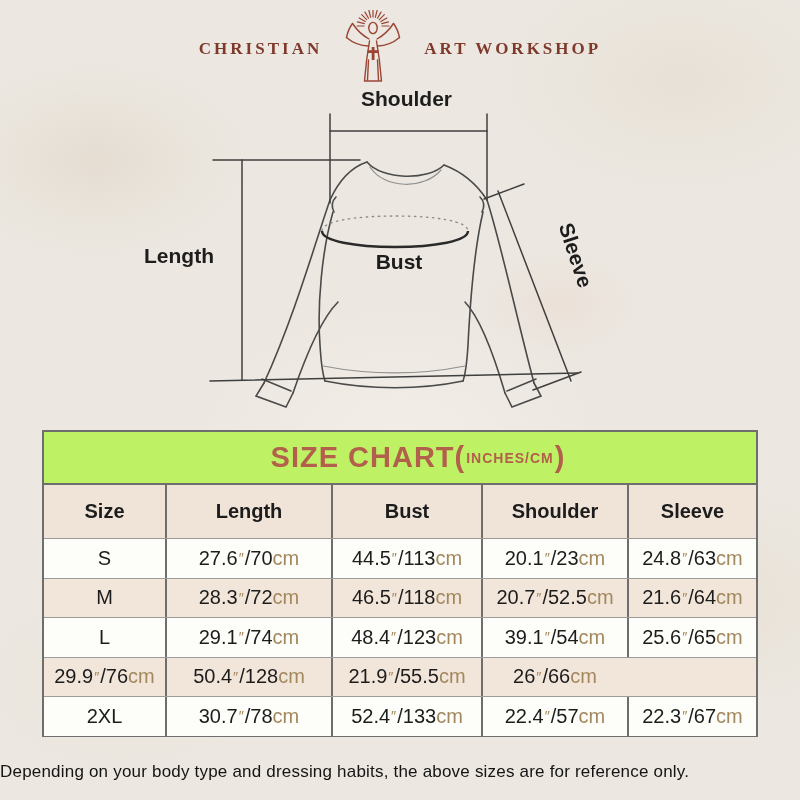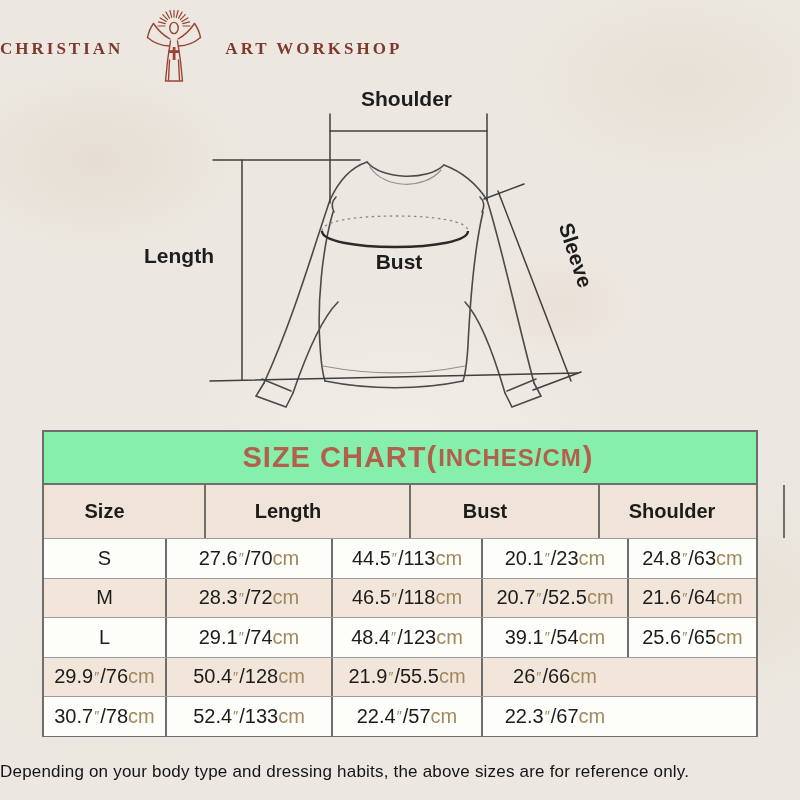--- a/index.html
+++ b/index.html
@@ -12,57 +12,57 @@
       radial-gradient(ellipse 220px 140px at 12% 20%, rgba(223,211,196,.50), transparent 70%),
       radial-gradient(ellipse 260px 160px at 85% 10%, rgba(226,215,200,.45), transparent 70%),
       radial-gradient(ellipse 300px 200px at 50% 55%, rgba(246,242,235,.60), transparent 70%),
       radial-gradient(ellipse 120px 80px  at 70% 38%, rgba(233,214,205,.45), transparent 70%),
       radial-gradient(ellipse 240px 160px at 90% 75%, rgba(225,213,197,.40), transparent 70%),
       radial-gradient(ellipse 200px 140px at 15% 85%, rgba(228,217,203,.35), transparent 70%);
   }
   
   .brand{
     position:absolute;left:0;top:8px;width:100%;height:82px;
-    display:flex;align-items:center;gap:6px;
+    display:flex;align-items:center;justify-content:center;gap:6px;
   }
   .brand-text{
     font-family:"Liberation Serif",serif;font-weight:700;font-size:17px;
     letter-spacing:3px;color:#7e392b;white-space:nowrap;
   }
   .brand svg{display:block;}
   
   .diagram{position:absolute;left:0;top:0;width:800px;height:430px;}
   .diagram svg{position:absolute;left:0;top:0;}
   .dlabel{
     position:absolute;font-weight:700;font-size:21px;color:#1d1d1d;
     text-align:center;white-space:nowrap;
   }
   .dlabel.rot{transform:rotate(72deg);}
   
   .chart{
     position:absolute;left:42px;top:430px;width:716px;height:307px;
     border:2px solid #6e6e6e;box-sizing:border-box;background:#fdfdfa;
   }
   .title-bar{
-    height:51px;background:#86efac;display:flex;align-items:center;justify-content:center;
+    height:51px;background:#bef264;display:flex;align-items:center;justify-content:center;
     color:#b25f4b;font-weight:700;border-bottom:2px solid #6e6e6e;padding-left:36px;
   }
   .title-main,.title-paren{font-size:29px;letter-spacing:1px;}
-  .title-sub{font-size:24px;letter-spacing:1px;padding:0 1px;}
+  .title-sub{font-size:14px;letter-spacing:1px;padding:0 1px;}
   .trow{
     display:grid;grid-template-columns:121px 166px 150px 146px 129px;
     box-sizing:border-box;
   }
   .trow + .trow{border-top:1.5px solid #9b9b9b;}
   .tcell{
     display:flex;align-items:center;justify-content:center;
     font-size:20px;color:#1c1c1c;box-sizing:border-box;white-space:nowrap;
   }
   .tcell + .tcell{border-left:2px solid #6e6e6e;}
-  .trow.head{height:53px;background:#f0e4d9;gap:39px;}
+  .trow.head{height:53px;background:#f0e4d9;}
   .trow.head .tcell{font-weight:700;font-size:20px;}
   .trow.data{height:39.5px;}
   .trow.data.alt{background:#f2e6db;}
   .trow.data.plain{background:#fdfdfa;}
   .u{color:#a3875d;}
   .u-inch{font-size:0.72em;vertical-align:5px;margin:0 1px 0 1px;}
   
   .footnote{
     position:absolute;left:0;top:762px;width:100%;text-align:left;
     font-size:17px;color:#141414;letter-spacing:0.2px;
@@ -299,20 +299,21 @@
       <div class="tcell">
           <span>26</span>
           <span class="u u-inch">″</span>
           <span>/</span>
           <span>66</span>
           <span class="u">cm</span>
         </div>
     </div>
 
     <div class="trow data plain">
+      <div class="tcell">2XL</div>
       <div class="tcell">
           <span>30.7</span>
           <span class="u u-inch">″</span>
           <span>/</span>
           <span>78</span>
           <span class="u">cm</span>
         </div>
       <div class="tcell">
           <span>52.4</span>
           <span class="u u-inch">″</span>

